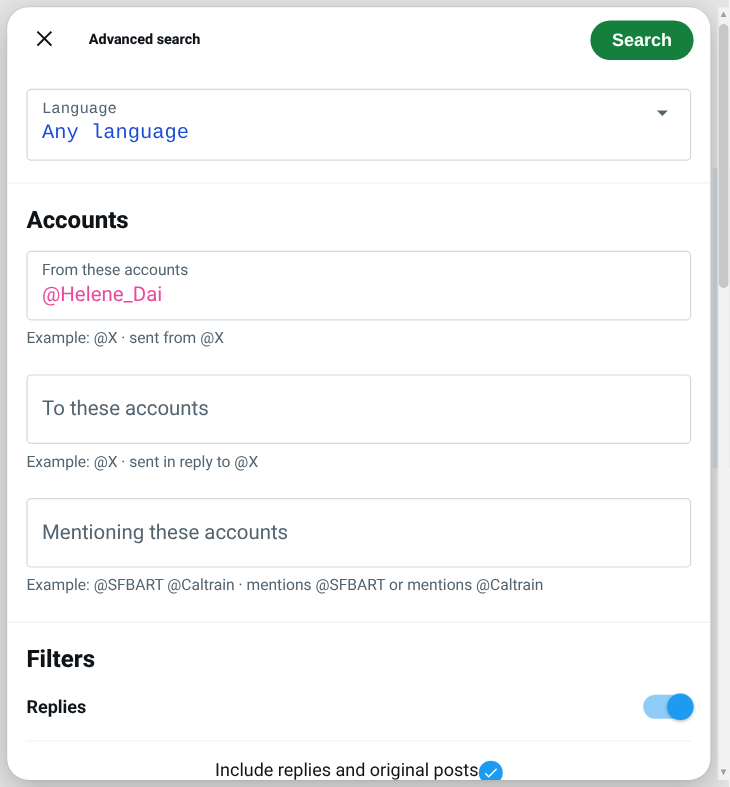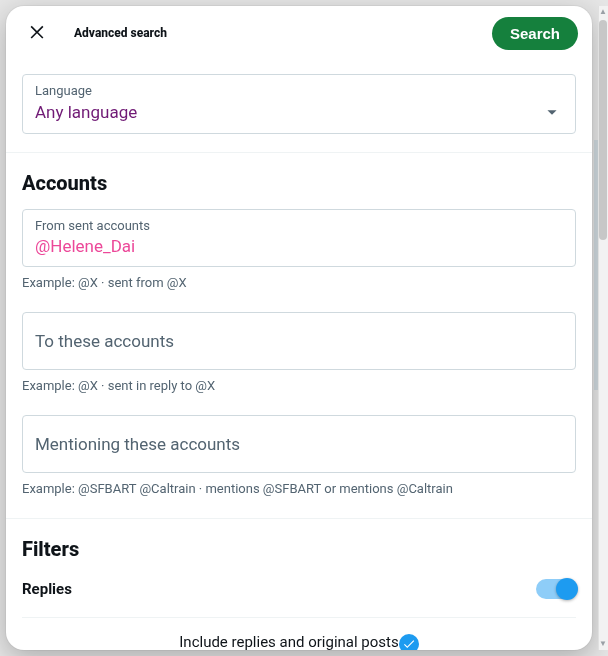--- a/index.html
+++ b/index.html
@@ -114,33 +114,34 @@
     border-radius: 4px;
     padding: 8px 12px 10px 12px;
     display: flex;
     flex-direction: column;
     position: relative;
     background: #fff;
     margin-top: 14px;
   }
   .field-box.select-box {
     flex-direction: row;
-    align-items: flex-end;
+    align-items: flex-start;
     justify-content: space-between;
     padding: 8px 12px 10px 12px;
+    font-family: Liberation Mono, monospace;
   }
   .select-left { display: flex; flex-direction: column; }
   .small-label {
     font-size: 13px;
     color: #536471;
     line-height: 16px;
   }
   .field-value {
     font-size: 17px;
-    color: #701a75;
+    color: #1d4ed8;
     line-height: 22px;
     margin-top: 2px;
   }
   .chevron {
     width: 22px; height: 22px;
     color: #536471;
     display: flex; align-items: center; justify-content: center;
   }
   .chevron svg { width: 22px; height: 22px; fill: #536471; }
 
@@ -267,21 +268,21 @@
               <path d="M7 10l5 5 5-5z"></path>
             </svg>
         </span>
       </div>
 
       <div class="section-divider"></div>
 
       <div class="section-title">Accounts</div>
 
       <div class="field-box">
-        <span class="small-label">From sent accounts</span>
+        <span class="small-label">From these accounts</span>
         <input class="text-input" type="text" value="@Helene_Dai" style="">
       </div>
       <div class="helper">Example: @X · sent from @X</div>
 
       <div class="single-box">
         <span class="placeholder">To these accounts</span>
       </div>
       <div class="helper">Example: @X · sent in reply to @X</div>
 
       <div class="single-box">

